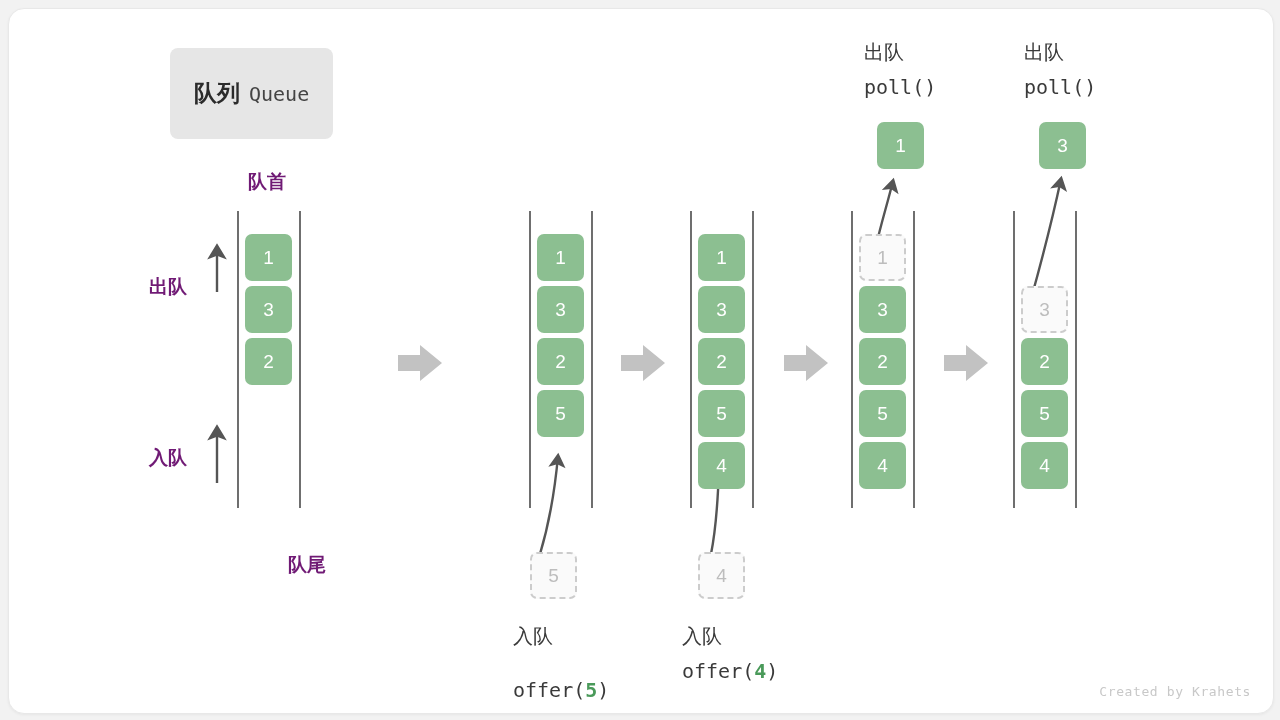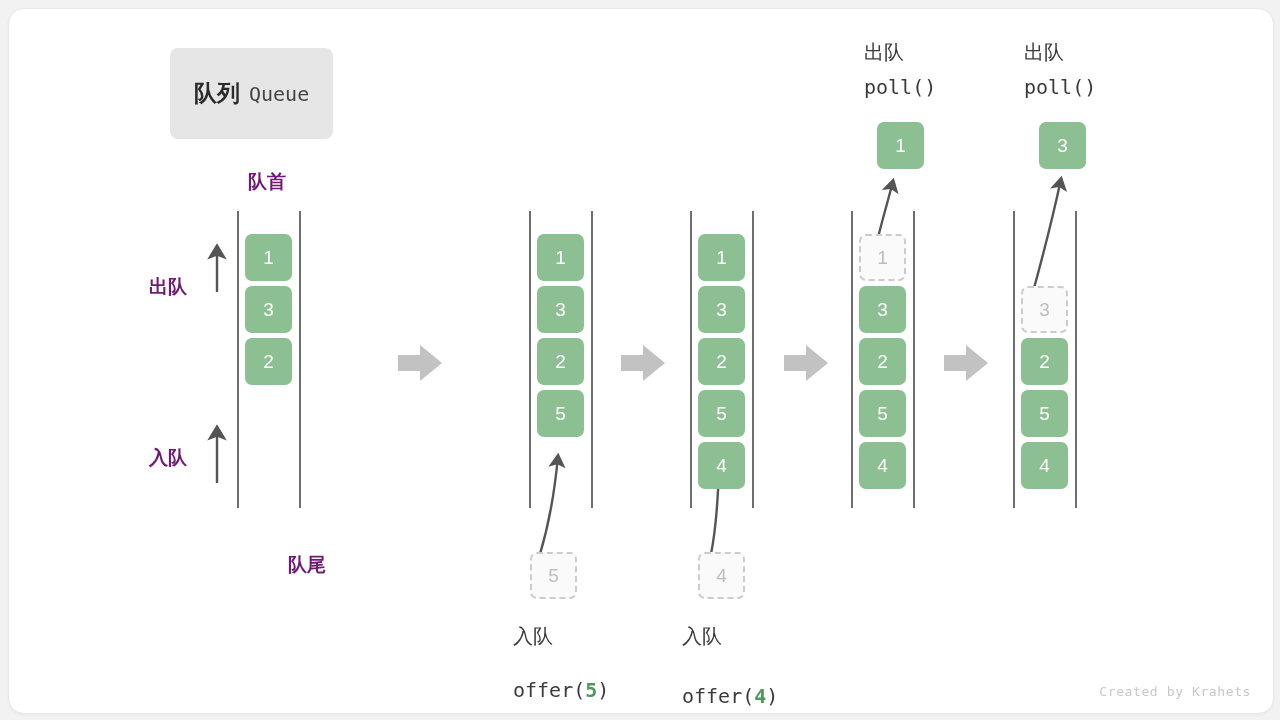--- a/index.html
+++ b/index.html
@@ -138,21 +138,21 @@
 
   <div>
     <div class="cell" style="left:689px;top:225px;">1</div>
     <div class="cell" style="left:689px;top:277px;">3</div>
     <div class="cell" style="left:689px;top:329px;">2</div>
     <div class="cell" style="left:689px;top:381px;">5</div>
     <div class="cell" style="left:689px;top:433px;">4</div>
   </div>
   <div class="cell pending" style="left:689px;top:543px;">4</div>
   <div class="lbl op-cn" style="left:673px;top:614px;">入队</div>
-  <div class="lbl op-mono" style="left:673px;top:675px;">
+  <div class="lbl op-mono" style="left:673px;top:650px;">
     <span>offer(</span><span class="arg">4</span><span>)</span>
   </div>
 
   <div>
     <div class="cell ghost" style="left:850px;top:225px;">1</div>
     <div class="cell" style="left:850px;top:277px;">3</div>
     <div class="cell" style="left:850px;top:329px;">2</div>
     <div class="cell" style="left:850px;top:381px;">5</div>
     <div class="cell" style="left:850px;top:433px;">4</div>
   </div>

